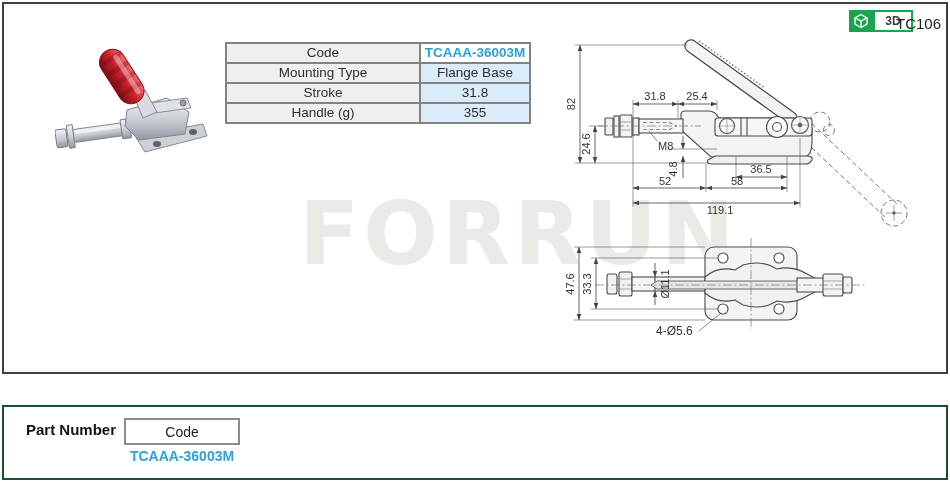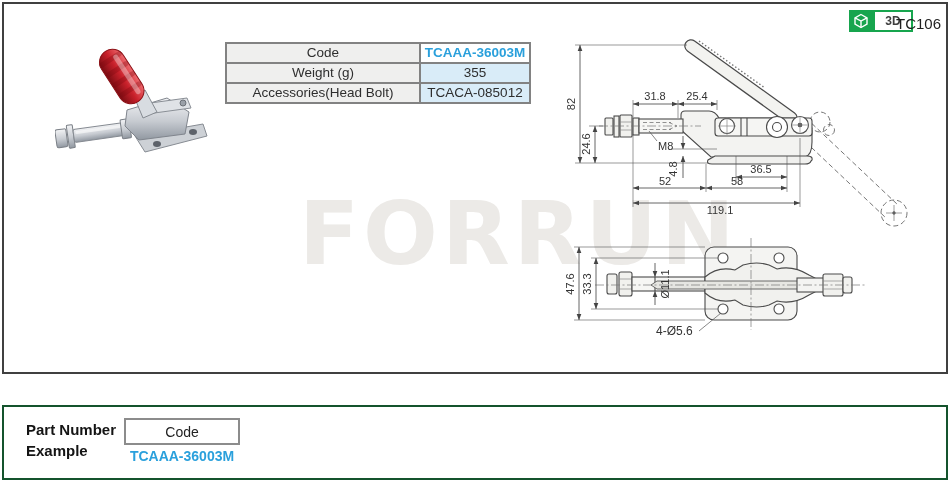--- a/index.html
+++ b/index.html
@@ -93,26 +93,30 @@
     </g>
   </svg>
 
   <table class="spec">
     <tbody>
         <tr>
           <td class="k">Code</td>
           <td class="v code">TCAAA-36003M</td>
         </tr>
     <tr>
-          <td class="k">Weight (g)</td>
+          <td class="k">Mounting Type</td>
+          <td class="v">Flange Base</td>
+        </tr>
+    <tr>
+          <td class="k">Stroke</td>
+          <td class="v">31.8</td>
+        </tr>
+    <tr>
+          <td class="k">Handle (g)</td>
           <td class="v">355</td>
-        </tr>
-    <tr>
-          <td class="k">Accessories(Head Bolt)</td>
-          <td class="v">TCACA-085012</td>
         </tr>
   </tbody>
     </table>
 
   <svg class="svg-abs" style="left:565px;top:30px;" width="383" height="200" viewBox="0 0 383 200">
     <defs>
       <marker id="arr1" viewBox="0 0 10 10" refX="9" refY="5" markerWidth="8" markerHeight="8" orient="auto-start-reverse">
         <path d="M0 1.5 L9 5 L0 8.5 Z" fill="#444"></path>
       </marker>
     </defs>
@@ -253,19 +257,18 @@
     </g>
     <text class="dim" transform="rotate(-90 9 52)" x="9" y="52" text-anchor="middle">47.6</text>
     <text class="dim" transform="rotate(-90 26 52)" x="26" y="52" text-anchor="middle">33.3</text>
     <text class="dim" transform="rotate(-90 104 52)" x="104" y="52" text-anchor="middle">Ø11.1</text>
     <text class="dim" x="91" y="103" style="font-size:12px">4-Ø5.6</text>
   </svg>
 
   <div class="pn-panel">
     <div class="pn-title">
       <div>Part Number</div>
-      <div>Example</div>
     </div>
     <div class="pn-codebox">Code</div>
     <div class="pn-value">TCAAA-36003M</div>
   </div>
 
 </div>
 
 </body></html>

